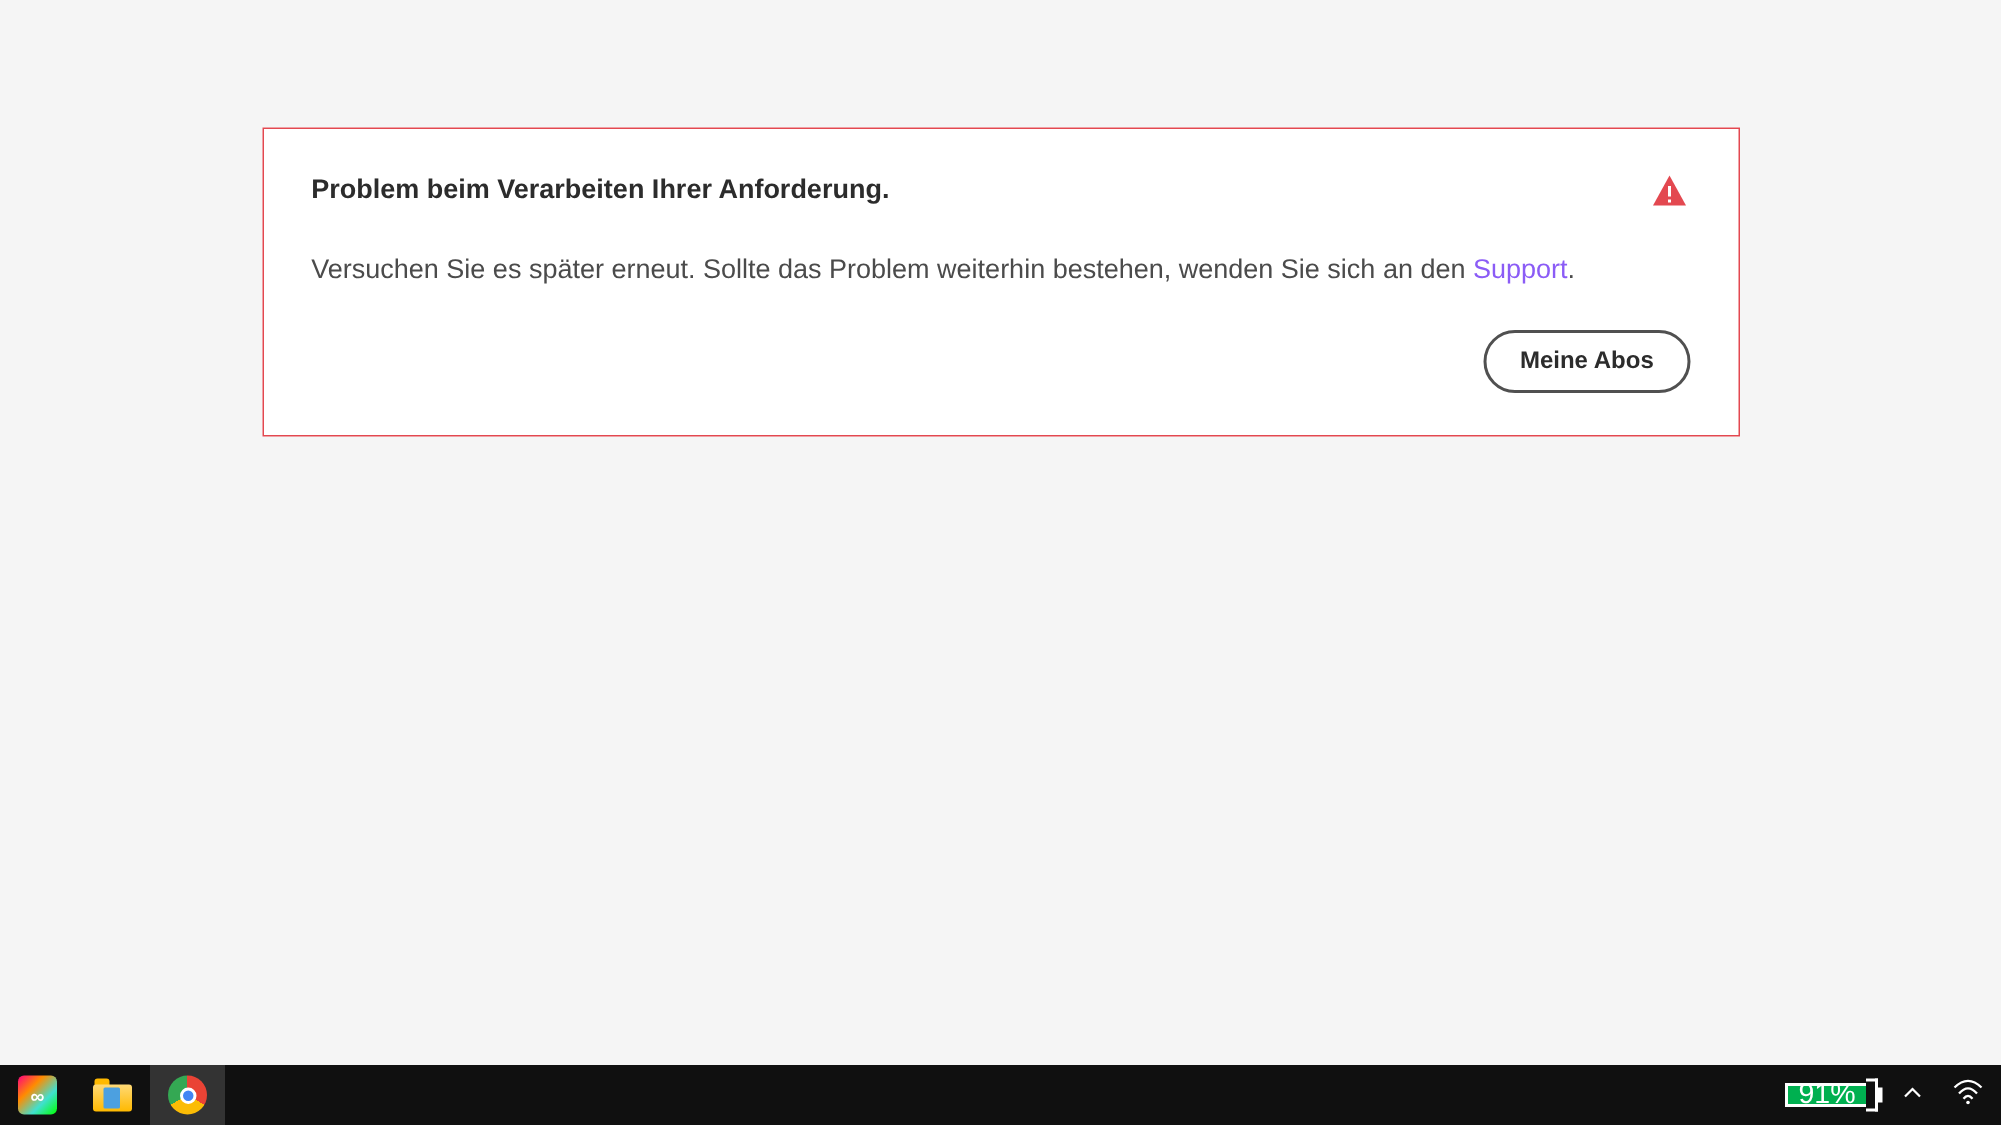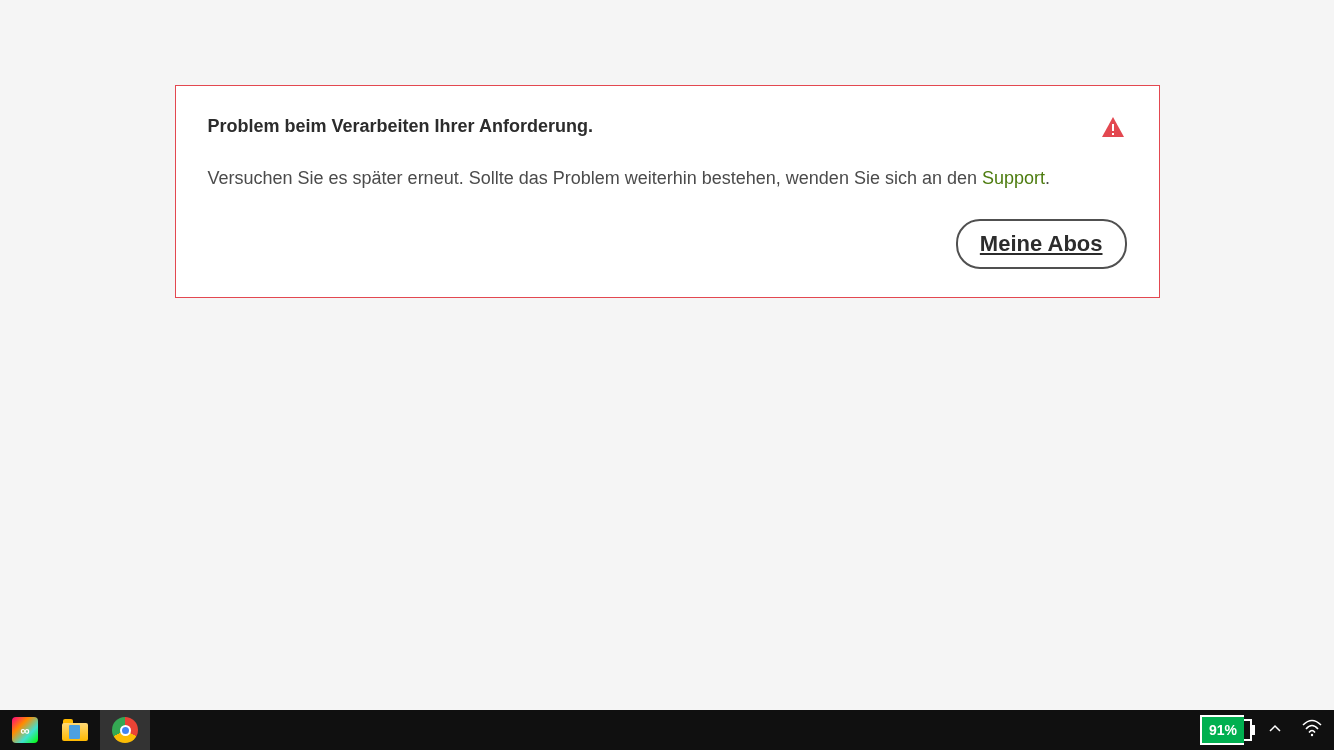--- a/index.html
+++ b/index.html
@@ -52,42 +52,41 @@
     }
     
     .error-body {
       margin-top: 24px;
       font-size: 18px;
       color: #4b4b4b;
       line-height: 1.4;
     }
     
     .support-link {
-      color: #4d7c0f;
+      color: #8b5cf6;
       text-decoration: none;
       cursor: pointer;
       margin-top: 24px;
     }
     
     .button-row {
       display: flex;
       justify-content: flex-end;
       margin-top: 28px;
     }
     
     .action-button {
       border: 2px solid #505050;
       background: #ffffff;
       color: #2c2c2c;
-      font-size: 22px;
+      font-size: 16px;
       font-weight: 700;
       padding: 10px 22px;
       border-radius: 24px;
       cursor: pointer;
-      text-decoration: underline;
     }
     
     .taskbar {
       position: absolute;
       bottom: 0;
       left: 0;
       width: 100%;
       height: 40px;
       background: #101010;
       display: flex;
@@ -195,26 +194,26 @@
     
     .battery-indicator {
       display: flex;
       align-items: center;
       height: 22px;
     }
     
     .battery-body {
       background: #00b050;
       color: #ffffff;
-      font-size: 14px;
-      font-weight: 700;
+      font-size: 19px;
+      font-weight: 400;
       padding: 1px 7px;
       border: 2px solid #ffffff;
       border-right: none;
-      height: 30px;
+      height: 16px;
       display: flex;
       align-items: center;
     }
     
     .battery-tip-section {
       height: 22px;
       width: 8px;
       border: 2px solid #ffffff;
       border-left: none;
       background: #101010;

